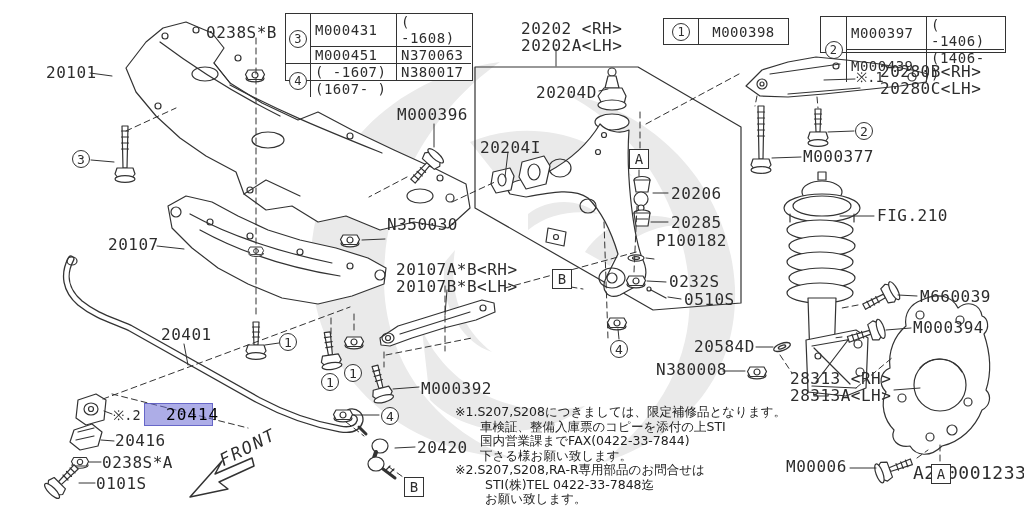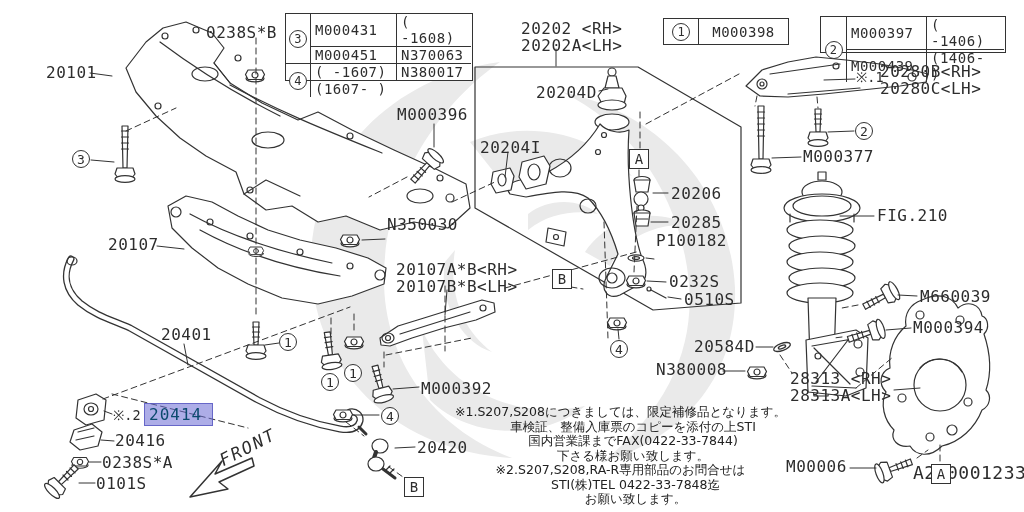--- a/index.html
+++ b/index.html
@@ -19,22 +19,22 @@
   .bx{position:absolute;width:20px;height:20px;border:1.6px solid #333;background:#fff;
       display:flex;align-items:center;justify-content:center;
       font:14px "DejaVu Sans Mono",monospace;box-sizing:border-box;}
   .tbl{position:absolute;border:1.6px solid #333;background:#fff;display:grid;box-sizing:border-box;}
   .tc{border-left:1.2px solid #333;border-top:1.2px solid #333;display:flex;align-items:center;
       padding:0 4px;font:14px "DejaVu Sans Mono",monospace;letter-spacing:.5px;box-sizing:border-box;}
   .tc.first{border-top:none;}
   .tc.sym{border-left:none;justify-content:center;padding:0;}
   #hl{position:absolute;left:144px;top:403px;width:69px;height:23px;
       background:rgba(106,106,212,.55);border:1px solid rgba(80,80,190,.75);
-      display:flex;align-items:center;justify-content:flex-start;padding-left:4px;
-      font:16px "DejaVu Sans Mono",monospace;letter-spacing:1px;color:#0c4a6e;box-sizing:border-box;}
+      display:flex;align-items:center;justify-content:flex-start;padding-left:21px;
+      font:16px "DejaVu Sans Mono",monospace;letter-spacing:1px;color:#000000;box-sizing:border-box;}
   #front{position:absolute;left:216px;top:452px;transform:rotate(-27deg);transform-origin:left top;
       font:italic 17px "DejaVu Sans Mono",monospace;letter-spacing:2px;color:#2d2d2d;}
   #m398{position:absolute;left:663px;top:18px;width:126px;height:27px;border:1.6px solid #333;
       background:#fff;display:flex;align-items:center;box-sizing:border-box;}
   #m398 .cell1{width:34px;display:flex;justify-content:center;align-items:center;
       border-right:1.2px solid #333;align-self:stretch;}
   #m398 .cell2{flex:1;display:flex;justify-content:center;font:14px "DejaVu Sans Mono",monospace;letter-spacing:.5px;}
 </style>
 </head>
 <body>
@@ -364,21 +364,21 @@
 <div class="tbl" style="left:820px;top:16px;width:186px;height:37px;grid-template-columns:25px 80px 78px;grid-template-rows:repeat(2,1fr);">
   <div class="tc sym first" style="grid-row:1/3">
         <span class="coI">2</span>
       </div>
   <div class="tc first">M000397</div>
   <div class="tc first">( -1406)</div>
   <div class="tc">M000439</div>
   <div class="tc">(1406- )</div>
 </div>
 
-<div style="position:absolute;left:455px;top:405px;text-align:center;">
+<div style="position:absolute;left:455px;top:405px;">
   <div class="nt">※1.S207,S208につきましては、限定補修品となります。</div>
   <div class="nt" style="padding-left:25px">車検証、整備入庫票のコピーを添付の上STI</div>
   <div class="nt" style="padding-left:25px">国内営業課までFAX(0422-33-7844)</div>
   <div class="nt" style="padding-left:25px">下さる様お願い致します。</div>
   <div class="nt">※2.S207,S208,RA-R専用部品のお問合せは</div>
   <div class="nt" style="padding-left:30px">STI(株)TEL 0422-33-7848迄</div>
   <div class="nt" style="padding-left:30px">お願い致します。</div>
 </div>
 
 </div>

